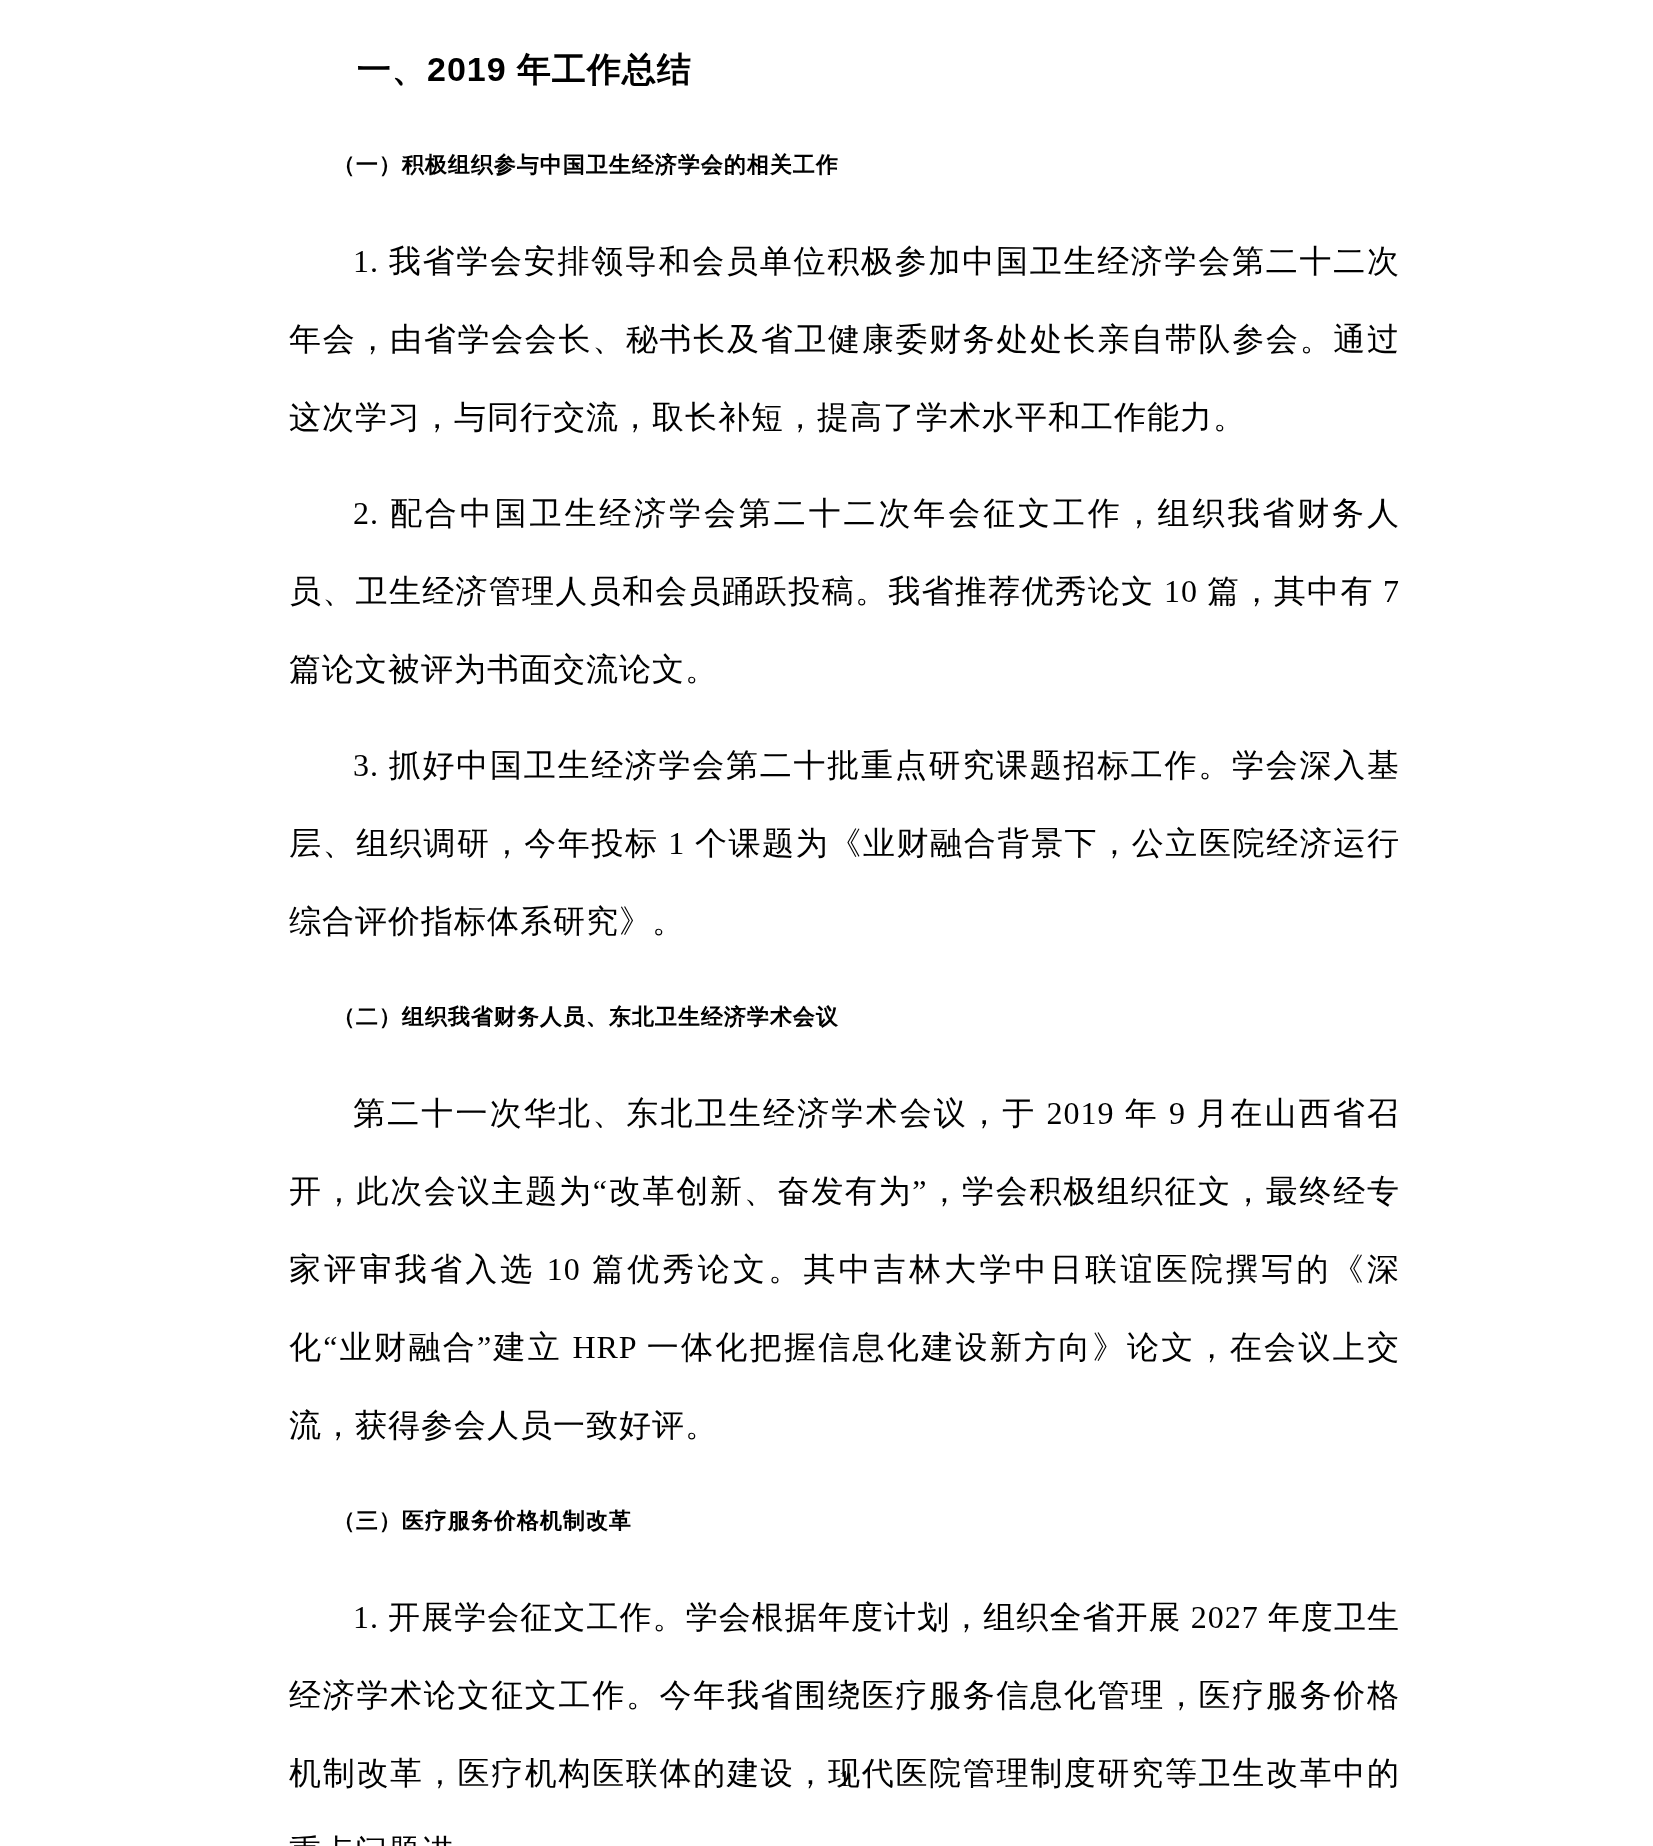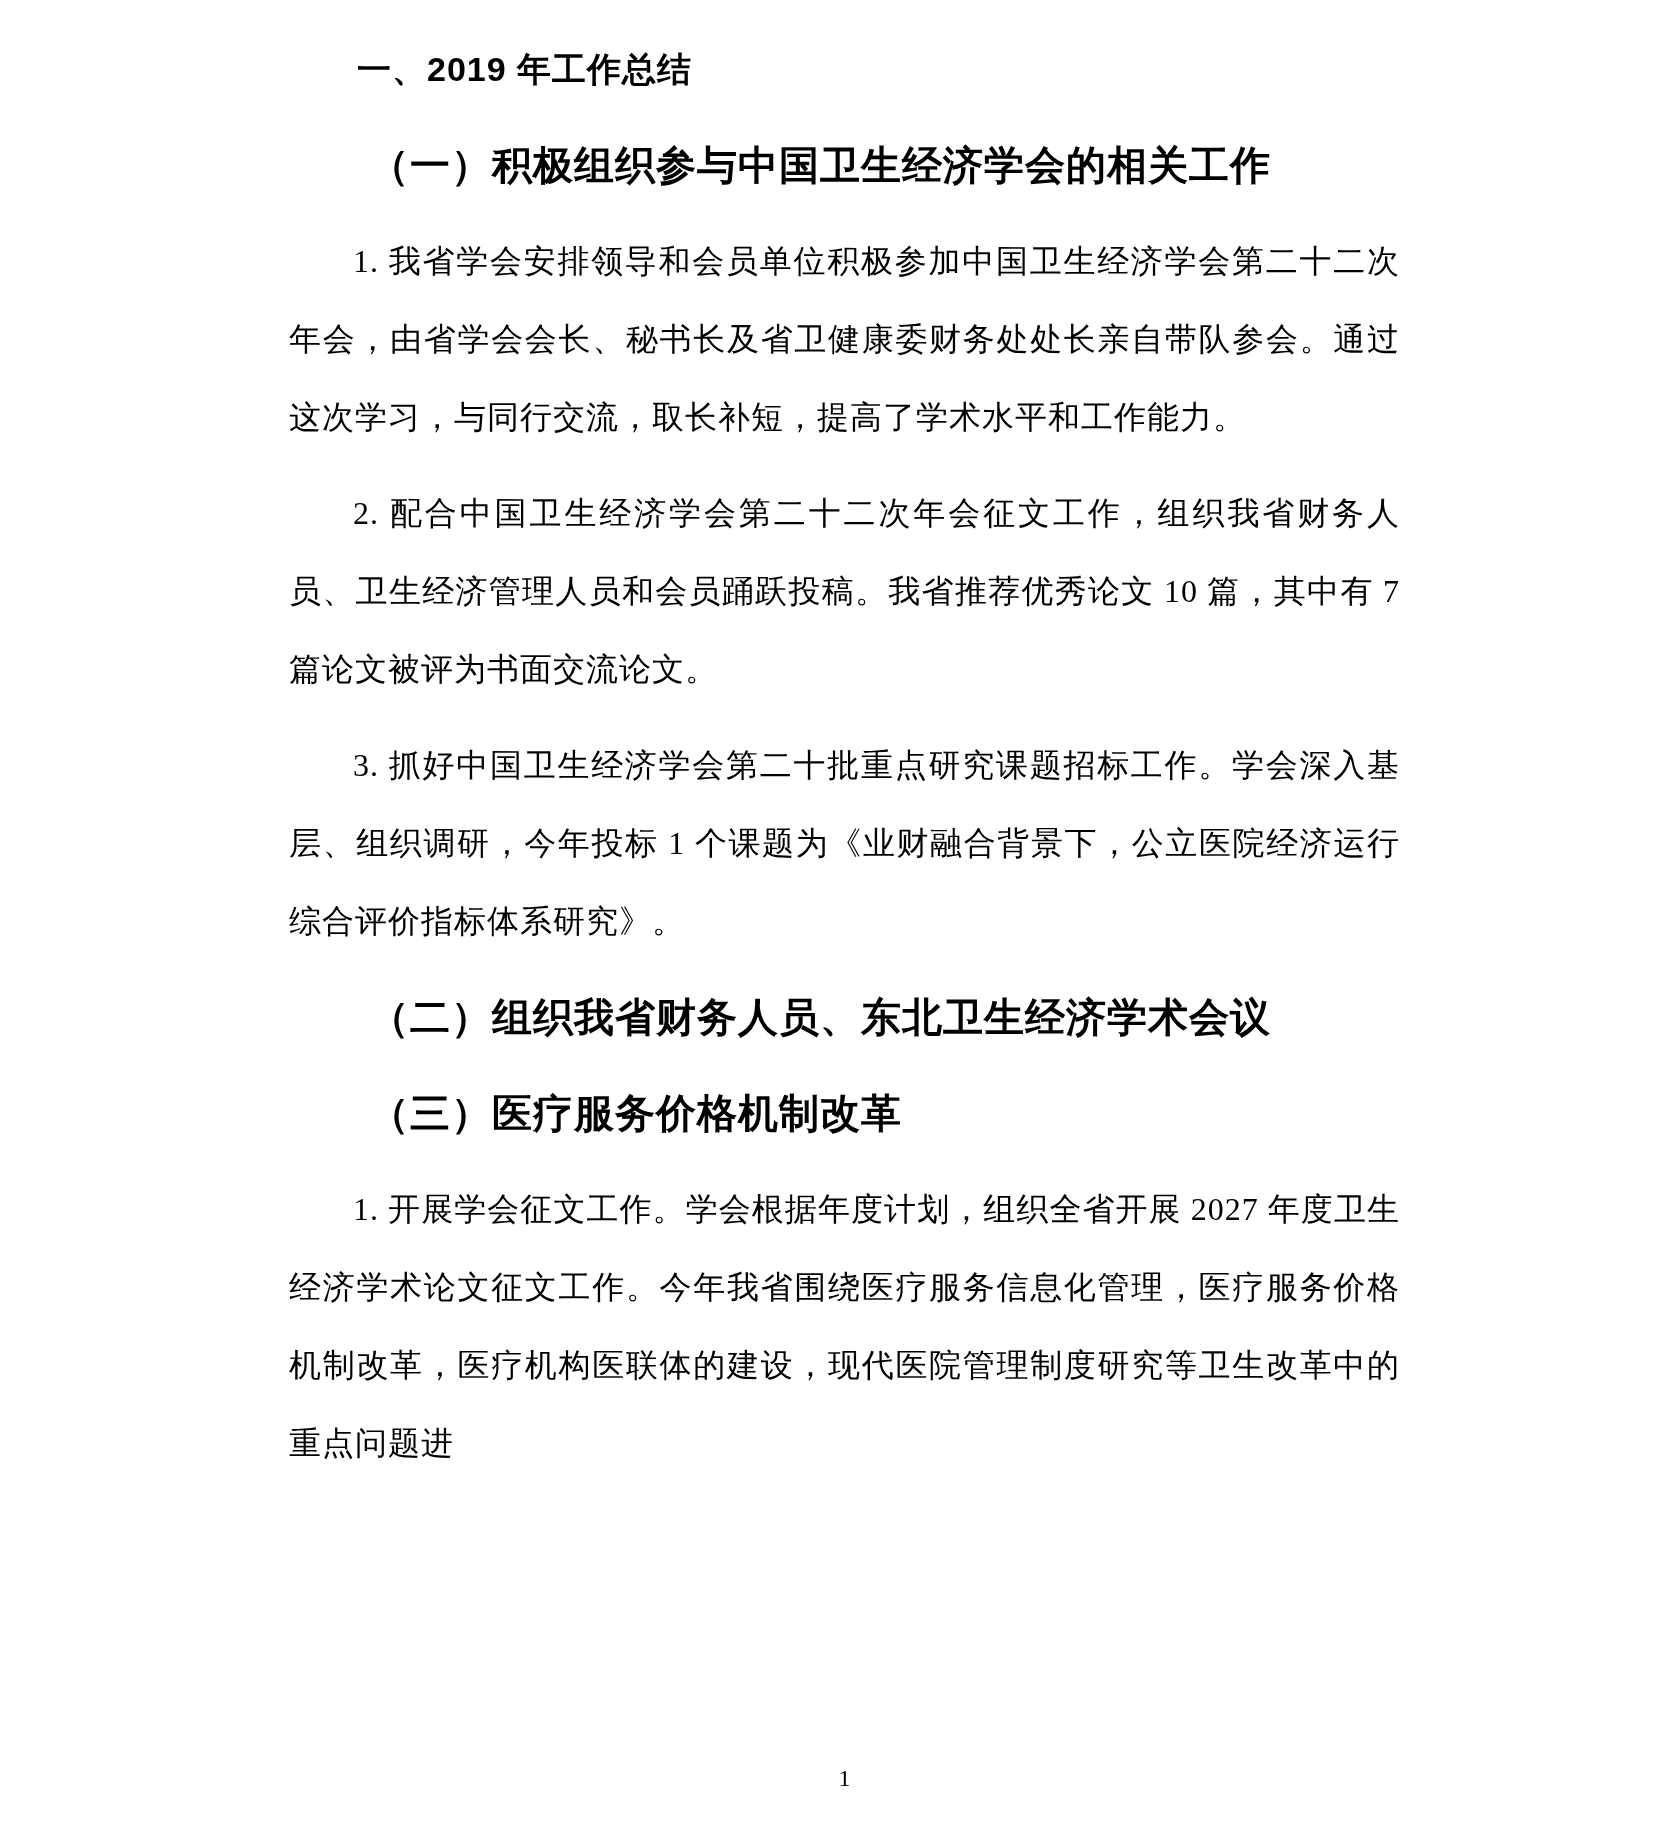--- a/index.html
+++ b/index.html
@@ -31,23 +31,23 @@
     font-family: "Liberation Sans", "DejaVu Sans", sans-serif;
     font-weight: bold;
     font-size: 34px;
     line-height: 78px;
     text-indent: 2em;
     letter-spacing: 1px;
   }
 
   
   .h2c {
-    font-family: Liberation Sans, sans-serif;
+    font-family: Liberation Serif, serif;
     font-weight: bold;
-    font-size: 40px;
+    font-size: 22px;
     line-height: 78px;
     text-indent: 2em;
     letter-spacing: 1px;
   }
 
   
   .para {
     font-family: "Liberation Serif", "DejaVu Serif", serif;
     font-size: 32px;
     line-height: 78px;
@@ -74,19 +74,20 @@
 <body>
 
 <div class="page">
   <div class="content" id="content">
       <div class="h1c">一、2019 年工作总结</div>
       <div class="h2c">（一）积极组织参与中国卫生经济学会的相关工作</div>
       <div class="para">1. 我省学会安排领导和会员单位积极参加中国卫生经济学会第二十二次年会，由省学会会长、秘书长及省卫健康委财务处处长亲自带队参会。通过这次学习，与同行交流，取长补短，提高了学术水平和工作能力。</div>
       <div class="para">2. 配合中国卫生经济学会第二十二次年会征文工作，组织我省财务人员、卫生经济管理人员和会员踊跃投稿。我省推荐优秀论文 10 篇，其中有 7 篇论文被评为书面交流论文。</div>
       <div class="para">3. 抓好中国卫生经济学会第二十批重点研究课题招标工作。学会深入基层、组织调研，今年投标 1 个课题为《业财融合背景下，公立医院经济运行综合评价指标体系研究》。</div>
       <div class="h2c">（二）组织我省财务人员、东北卫生经济学术会议</div>
+      <div class="para">第二十一次华北、东北卫生经济学术会议，于 2019 年 9 月在山西省召开，此次会议主题为“改革创新、奋发有为”，学会积极组织征文，最终经专家评审我省入选 10 篇优秀论文。其中吉林大学中日联谊医院撰写的《深化“业财融合”建立 HRP 一体化把握信息化建设新方向》论文，在会议上交流，获得参会人员一致好评。</div>
       <div class="h2c">（三）医疗服务价格机制改革</div>
       <div class="para">1. 开展学会征文工作。学会根据年度计划，组织全省开展 2027 年度卫生经济学术论文征文工作。今年我省围绕医疗服务信息化管理，医疗服务价格机制改革，医疗机构医联体的建设，现代医院管理制度研究等卫生改革中的重点问题进</div>
     </div>
   <div class="page-footer">
     <span class="page-number">1</span>
   </div>
 </div>
 
 </body></html>

